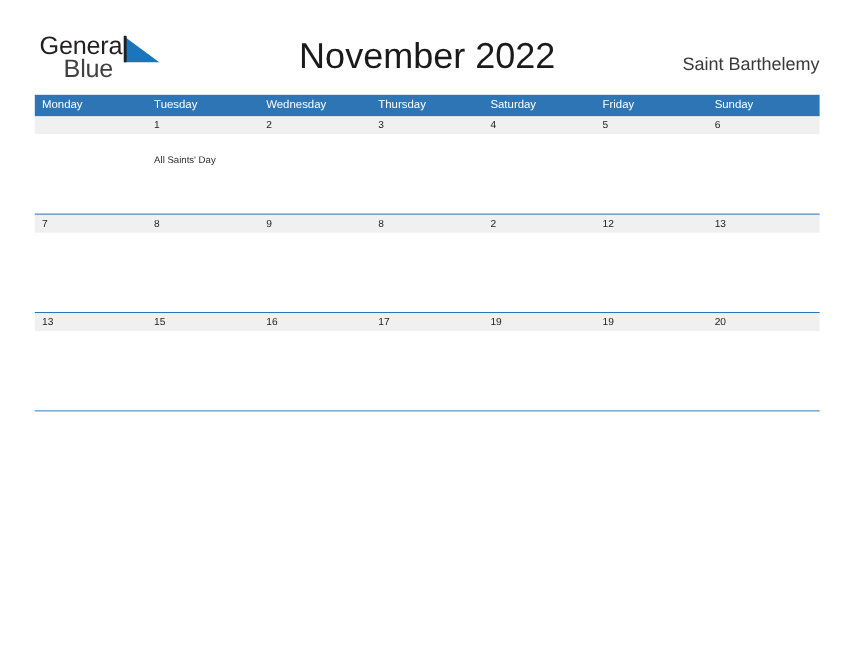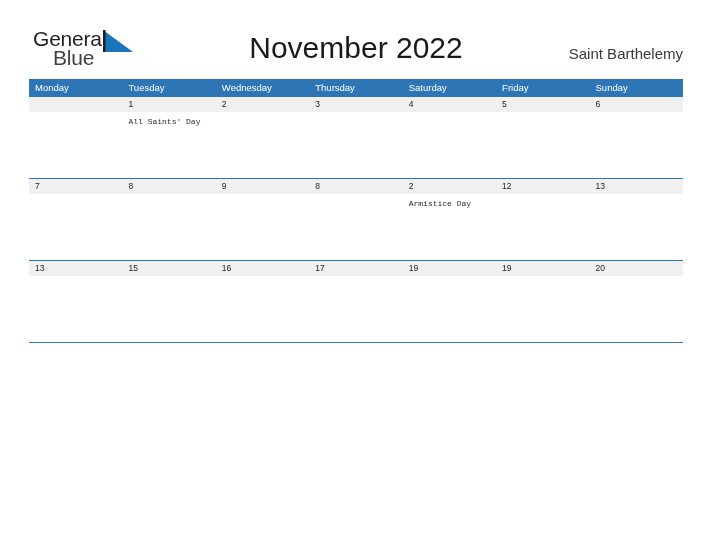--- a/index.html
+++ b/index.html
@@ -128,27 +128,26 @@
   }
   .event-band {
     display: flex;
     background: #ffffff;
     height: 65px;
   }
   .event-cell {
     flex: 1 1 0;
     box-sizing: border-box;
     padding-left: 6px;
-    padding-top: 4px;
+    padding-top: 16px;
     font-size: 8px;
     color: #2b2b2b;
     line-height: 11px;
     white-space: nowrap;
     overflow: hidden;
-    font-family: Liberation Mono, monospace;
   }
 </style>
 </head>
 <body>
 
 <div class="page-header">
 
   <div class="logo">
     <span class="logo-general">General</span>
     <span class="logo-flag">
@@ -207,21 +206,20 @@
       <div class="day-cell">8</div>
       <div class="day-cell">2</div>
       <div class="day-cell">12</div>
       <div class="day-cell">13</div>
     </div>
     <div class="event-band">
       <div class="event-cell"></div>
       <div class="event-cell"></div>
       <div class="event-cell"></div>
       <div class="event-cell"></div>
-      <div class="event-cell">Armistice Day</div>
       <div class="event-cell"></div>
       <div class="event-cell"></div>
     </div>
   </div>
 
   <div class="week-row">
     <div class="date-band">
       <div class="day-cell">13</div>
       <div class="day-cell">15</div>
       <div class="day-cell">16</div>

